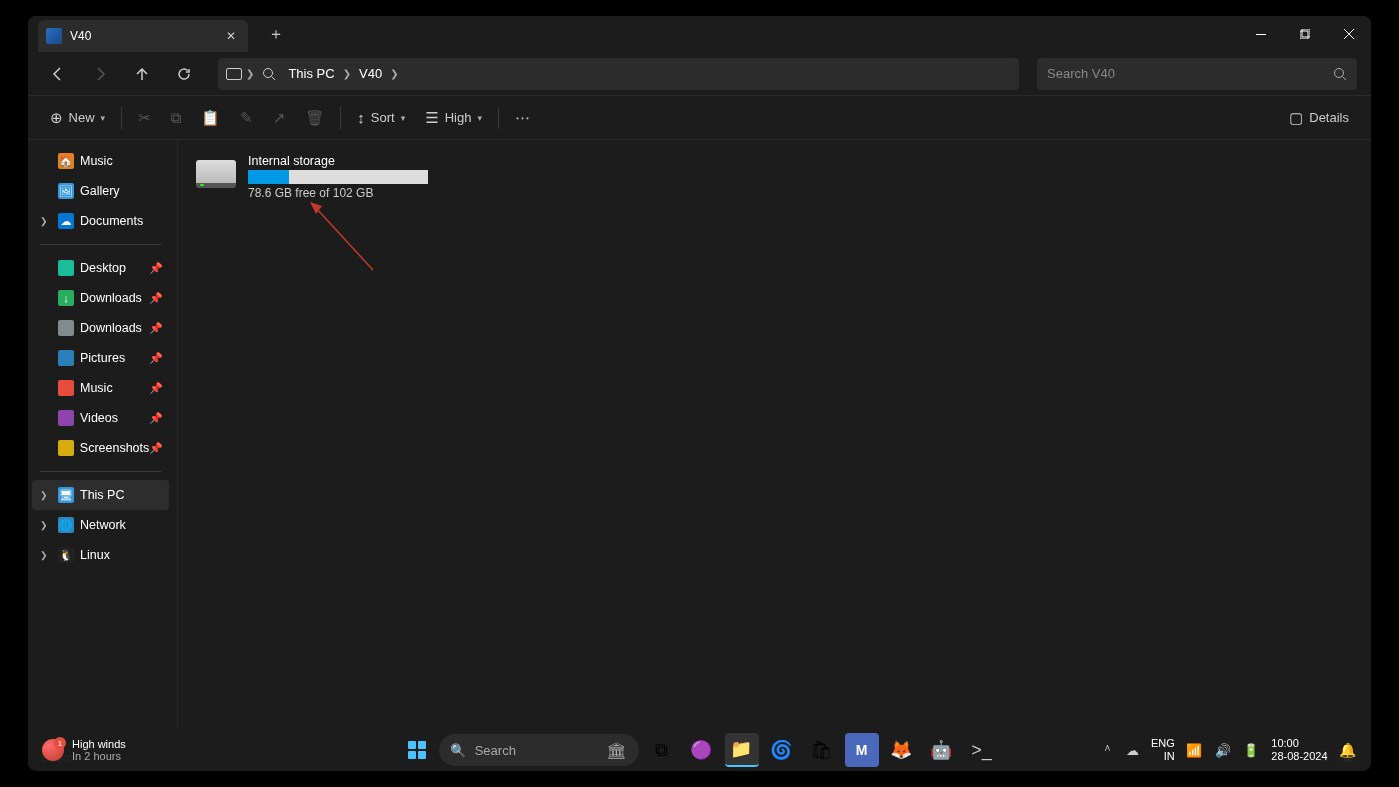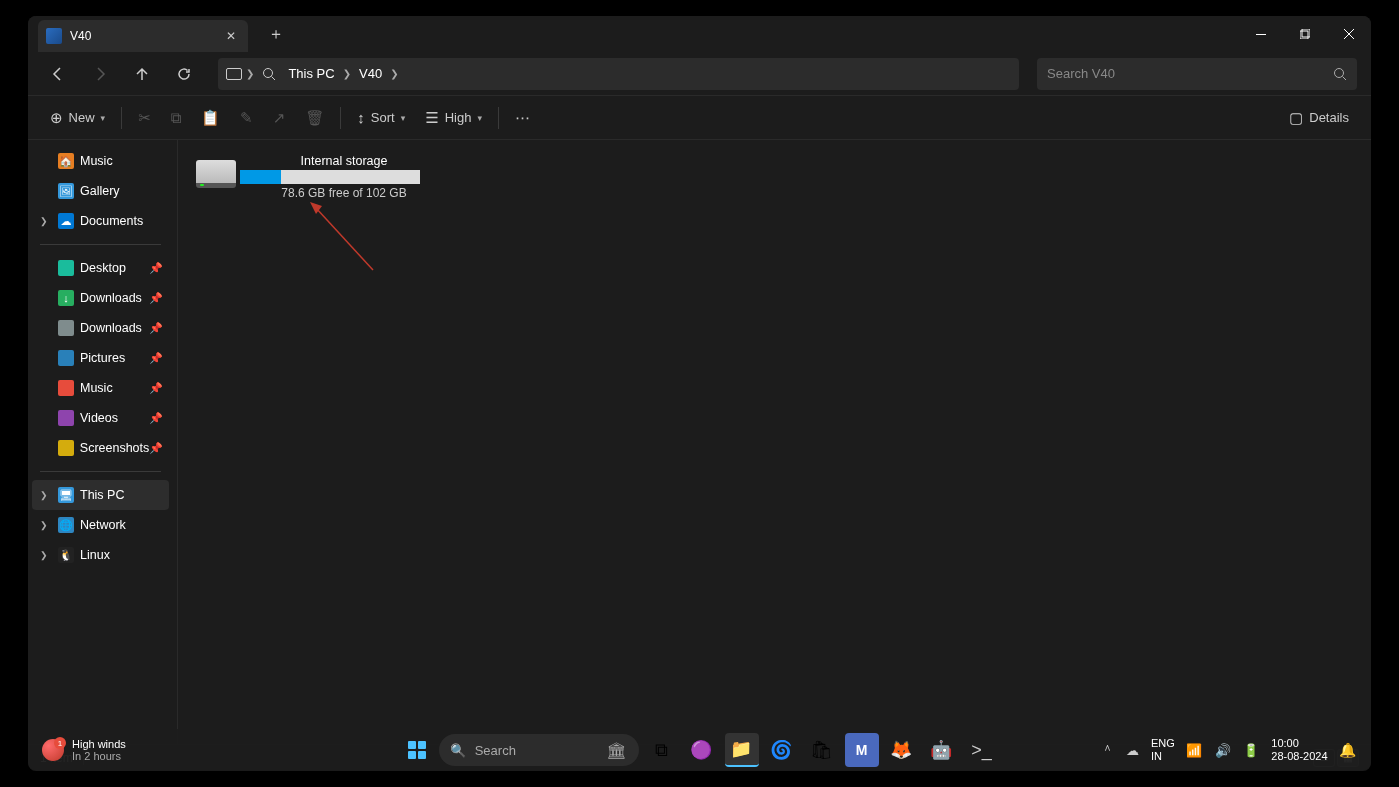--- a/index.html
+++ b/index.html
@@ -42,21 +42,21 @@
 .body { flex: 1; display: flex; overflow: hidden; }
 .sidebar { width: 150px; border-right: 1px solid #2a2a2a; padding: 6px 4px 6px 0; overflow-y: auto; }
 .side-item { display: flex; align-items: center; height: 30px; padding: 0 6px 0 26px; color: #fff; font-size: 12.5px; border-radius: 4px; margin: 0 4px; cursor: pointer; position: relative; }
 .side-item.selected { background: #2d2d2d; }
 .side-item .expand { position: absolute; left: 8px; color: #aaa; font-size: 9px; }
 .side-item .ic { width: 16px; height: 16px; margin-right: 6px; border-radius: 2px; display:inline-flex; align-items:center; justify-content:center; font-size:11px; }
 .side-item .pin { margin-left: auto; color: #777; font-size: 11px; }
 .side-div { height: 1px; background: #3a3a3a; margin: 8px 12px; }
 
 .content { flex: 1; padding: 10px 14px; position: relative; }
-.drive { display: flex; gap: 4px; width: 260px; cursor: pointer; padding: 4px; border-radius: 4px; text-align: center; }
+.drive { display: flex; gap: 12px; width: 260px; cursor: pointer; padding: 4px; border-radius: 4px; }
 .drive-icon { width: 40px; height: 28px; background: linear-gradient(#ddd,#bbb); border-radius: 3px; border-bottom: 5px solid #555; position: relative; margin-top: 6px; }
 .drive-icon::after { content:""; position:absolute; left:4px; bottom:-3px; width:4px; height:2px; background:#2e2; border-radius:1px; }
 .drive-info { flex: 1; }
 .drive-name { color: #fff; font-size: 12.5px; margin-bottom: 2px; }
 .drive-bar { width: 180px; height: 14px; background: #ddd; position: relative; }
 .drive-bar-fill { height: 100%; background: #0099e6; }
 .drive-free { color: #ccc; font-size: 12px; margin-top: 2px; }
 
 .annot-arrow { position: absolute; left: 130px; top: 60px; pointer-events:none; }
 
@@ -74,21 +74,21 @@
 .weather .badge { position:absolute; top:-2px; right:-2px; width:12px; height:12px; border-radius:50%; background:#e74c3c; color:#fff; font-size:8px; display:flex; align-items:center; justify-content:center; }
 .tb-center { position:absolute; left:50%; transform:translateX(-50%); display:flex; align-items:center; gap:6px; }
 .start { width:32px; height:32px; display:flex; align-items:center; justify-content:center; border-radius:4px; cursor:pointer; }
 .start-grid { display:grid; grid-template-columns:1fr 1fr; gap:2px; width:18px; height:18px; }
 .start-grid span { background:#4cc2ff; border-radius:1px; }
 .tb-search { width:200px; height:32px; background:#2c2c2c; border-radius:16px; display:flex; align-items:center; padding:0 12px; gap:8px; color:#aaa; font-size:13px; }
 .tb-icon { width:34px; height:34px; border-radius:4px; display:flex; align-items:center; justify-content:center; font-size:18px; cursor:pointer; }
 .tb-icon.active { background:#333; border-bottom:2px solid #4cc2ff; }
 .tb-right { margin-left:auto; display:flex; align-items:center; gap:12px; color:#fff; font-size:11px; }
 .tray-ico { cursor:pointer; font-size:13px; color:#ccc; }
-.lang { text-align:left; line-height:1.2; cursor:pointer; }
+.lang { text-align:right; line-height:1.2; cursor:pointer; }
 .clock { line-height:1.2; cursor:pointer; }
 .notif { font-size:14px; cursor:pointer; color:#ccc; }
 
 svg { display:block; }
 </style>
 </head>
 <body>
 
 <div class="window">
 

